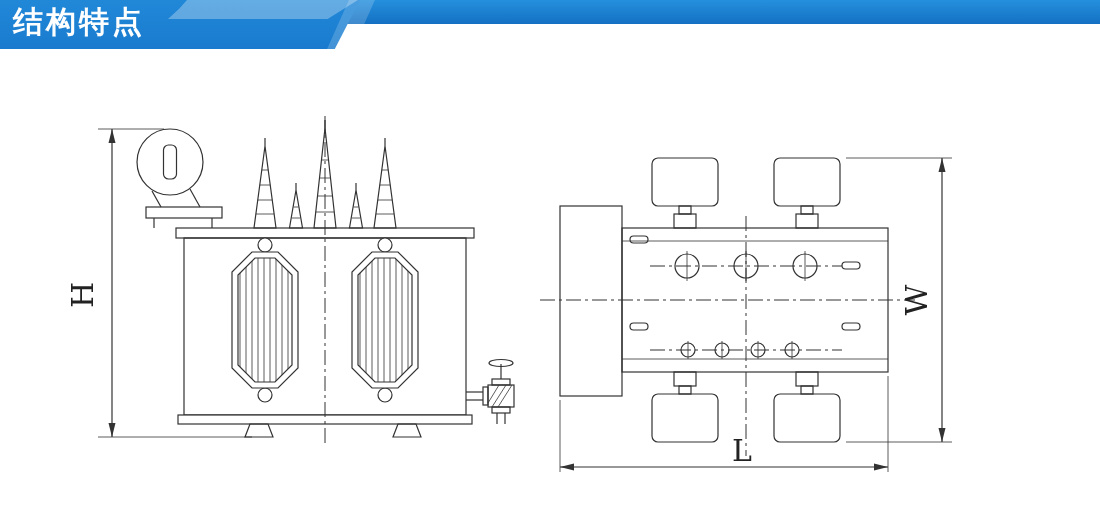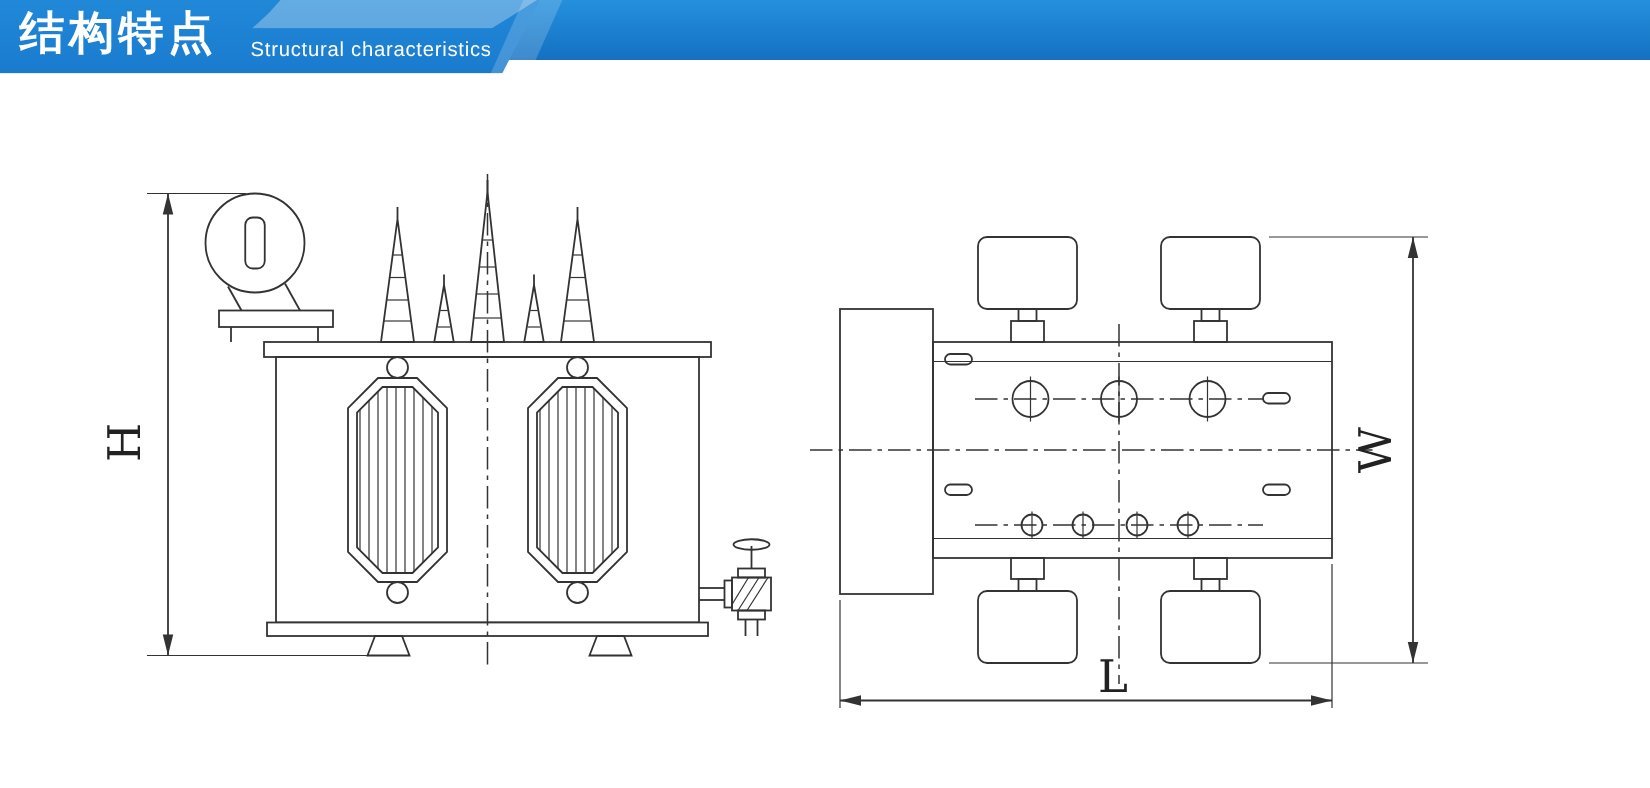--- a/index.html
+++ b/index.html
@@ -6,21 +6,21 @@
   html, body { width: 1100px; height: 525px; }
   body {
     position: relative;
     background: #ffffff;
     font-family: "Liberation Sans", sans-serif;
     overflow: hidden;
   }
   
   .banner {
     position: absolute; top: 0; left: 0;
-    width: 1100px; height: 40px;
+    width: 1100px; height: 24px;
     background: linear-gradient(180deg, #2590dd, #1470c2);
     z-index: 10;
   }
   .title-block {
     position: absolute; top: 0; left: 0;
     width: 360px; height: 49px;
     background: linear-gradient(180deg, #2188d8, #1a7bce);
     clip-path: polygon(0 0, 100% 0, 93% 100%, 0 100%);
     z-index: 11;
   }
@@ -59,21 +59,20 @@
   .dim  { font-family: "DejaVu Serif", serif; font-size: 30px; fill: #222; }
 </style>
 </head>
 <body>
 
 <header class="banner">
   <div class="title-block"></div>
   <div class="deco-a"></div>
   <div class="deco-b"></div>
   <h1 class="title">结构特点</h1>
-  <span class="subtitle">Structural characteristics</span>
 </header>
 
 <svg class="drawing" width="1100" height="525" viewBox="0 0 1100 525">
   <defs>
     <clipPath id="radA">
         <polygon points="255,258 275,258 292,275 292,365 275,382 255,382 238,365 238,275"></polygon>
       </clipPath>
     <clipPath id="radB">
         <polygon points="375,258 395,258 412,275 412,365 395,382 375,382 358,365 358,275"></polygon>
       </clipPath>

